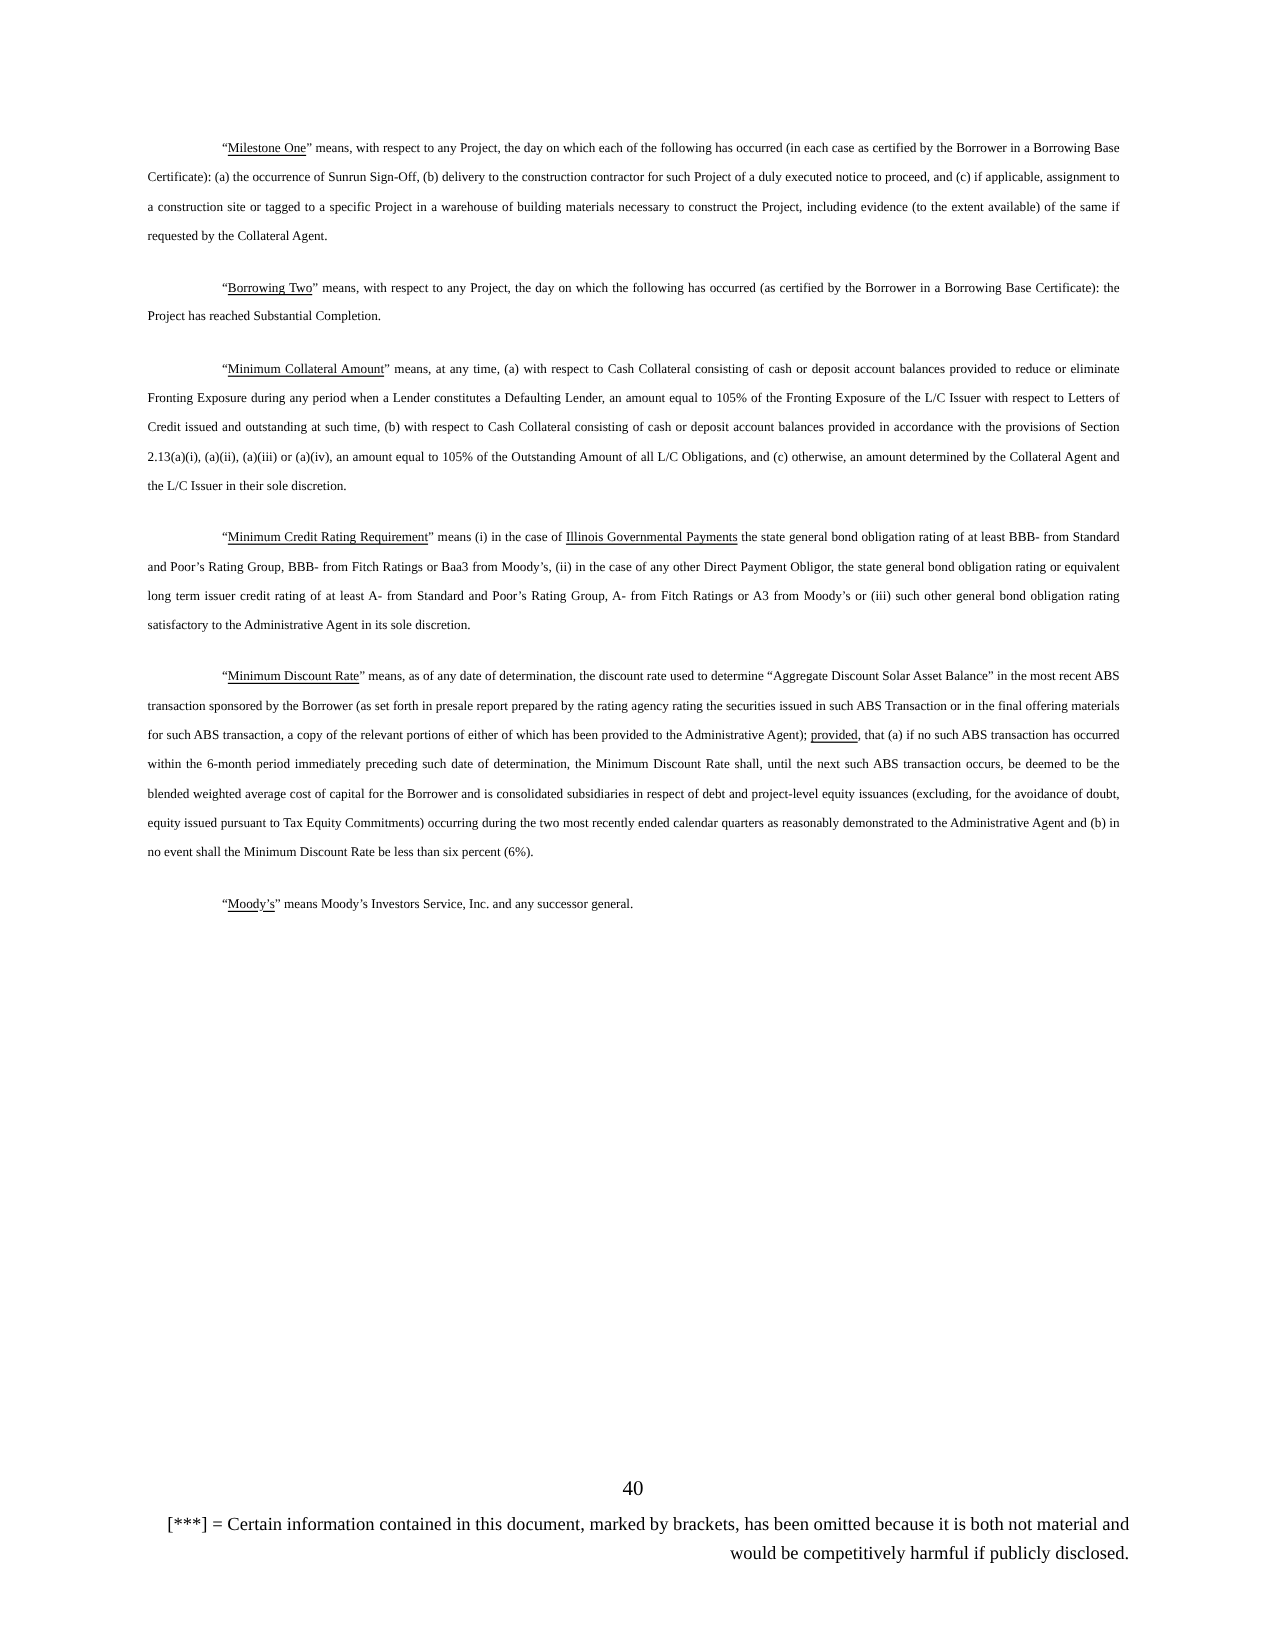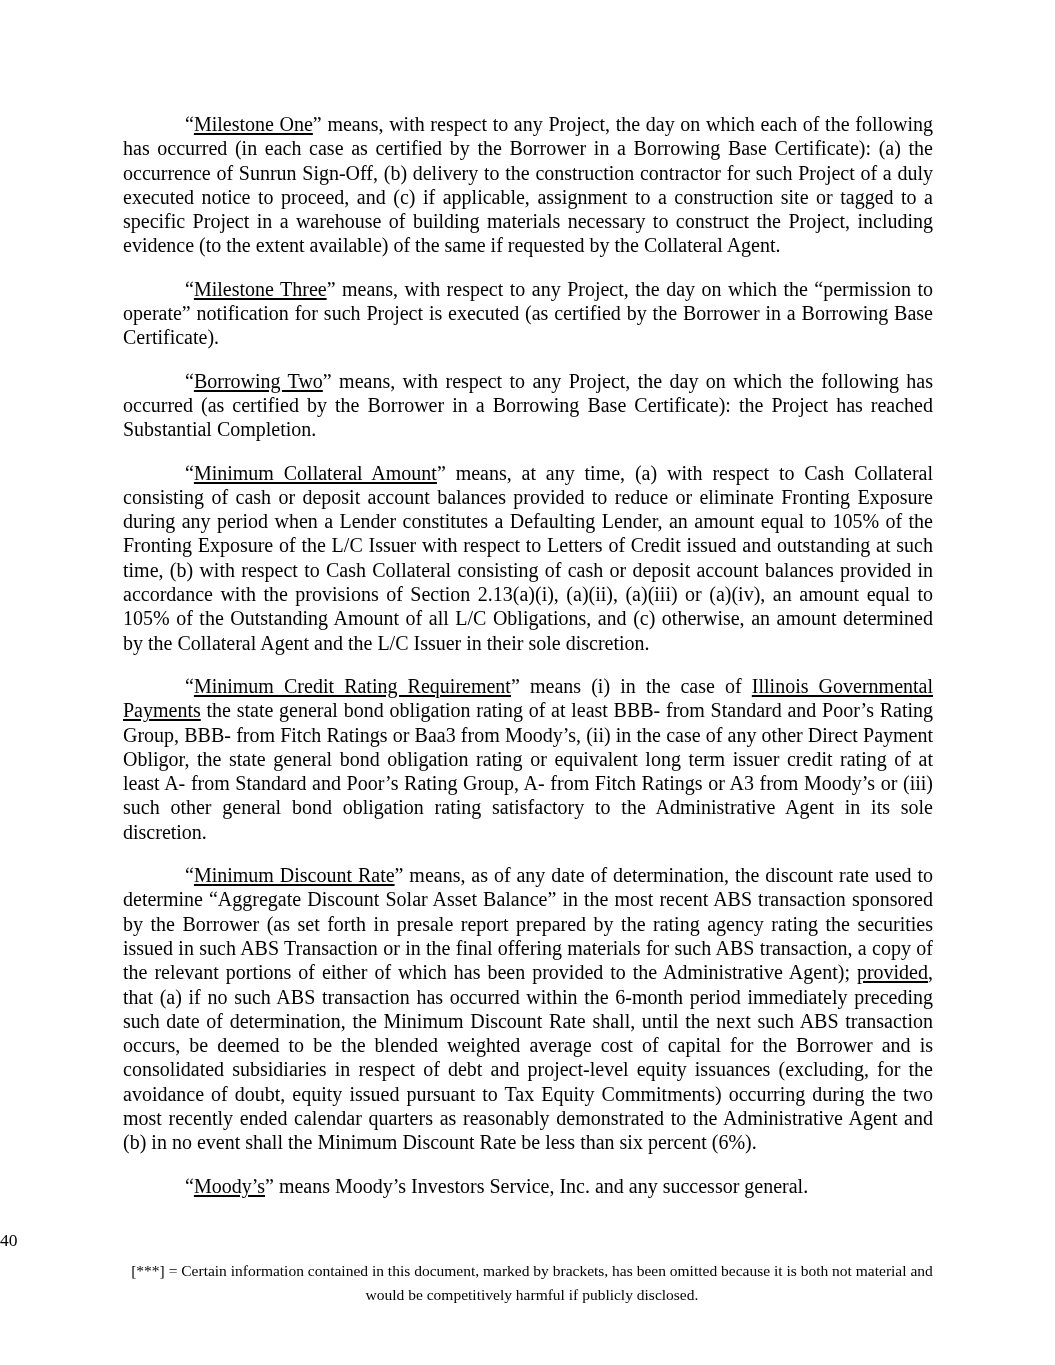--- a/index.html
+++ b/index.html
@@ -15,57 +15,57 @@
     color: #000000;
     font-family: "Liberation Serif", serif;
     box-sizing: border-box;
     overflow: hidden;
   }
   .doc-body {
     position: absolute;
     top: 112px;
     left: 123px;
     width: 810px;
-    font-size: 20px;
+    font-size: 11px;
     line-height: 24.3px;
   }
   .para {
     margin: 0 0 19px 0;
     text-align: justify;
     text-indent: 62px;
   }
   .defined-term {
     text-decoration: underline;
     text-underline-offset: 2px;
   }
   .page-number {
     position: absolute;
     top: 1228px;
     left: 0;
     width: 100%;
+    text-align: center;
     font-size: 17.5px;
     line-height: 24px;
   }
   .footnote {
     position: absolute;
     top: 1259px;
     left: 123px;
     width: 818px;
     font-size: 15.5px;
     line-height: 24px;
-    text-align: center;
+    text-align: right;
   }
 </style>
 </head>
 <body>
 
 <div class="page">
   <div class="doc-body">
       <p class="para"><span>“</span><span class="defined-term">Milestone One</span><span>” means, with respect to any Project, the day on which each of the following has occurred (in each case as certified by the Borrower in a Borrowing Base Certificate): (a) the occurrence of Sunrun Sign-Off, (b) delivery to the construction contractor for such Project of a duly executed notice to proceed, and (c) if applicable, assignment to a construction site or tagged to a specific Project in a warehouse of building materials necessary to construct the Project, including evidence (to the extent available) of the same if requested by the Collateral Agent.</span></p>
-      <p class="para"><span>“</span><span class="defined-term">Milestone Three</span><span>” means, with respect to any Project, the day on which the “permission to operate” notification for such Project is executed (as certified by the Borrower in a Borrowing Base Certificate).</span></p>
       <p class="para"><span>“</span><span class="defined-term">Borrowing Two</span><span>” means, with respect to any Project, the day on which the following has occurred (as certified by the Borrower in a Borrowing Base Certificate): the Project has reached Substantial Completion.</span></p>
       <p class="para"><span>“</span><span class="defined-term">Minimum Collateral Amount</span><span>” means, at any time, (a) with respect to Cash Collateral consisting of cash or deposit account balances provided to reduce or eliminate Fronting Exposure during any period when a Lender constitutes a Defaulting Lender, an amount equal to 105% of the Fronting Exposure of the L/C Issuer with respect to Letters of Credit issued and outstanding at such time, (b) with respect to Cash Collateral consisting of cash or deposit account balances provided in accordance with the provisions of Section 2.13(a)(i), (a)(ii), (a)(iii) or (a)(iv), an amount equal to 105% of the Outstanding Amount of all L/C Obligations, and (c) otherwise, an amount determined by the Collateral Agent and the L/C Issuer in their sole discretion.</span></p>
       <p class="para"><span>“</span><span class="defined-term">Minimum Credit Rating Requirement</span><span>” means (i) in the case of </span><span class="defined-term">Illinois Governmental Payments</span><span> the state general bond obligation rating of at least BBB- from Standard and Poor’s Rating Group, BBB- from Fitch Ratings or Baa3 from Moody’s, (ii) in the case of any other Direct Payment Obligor, the state general bond obligation rating or equivalent long term issuer credit rating of at least A- from Standard and Poor’s Rating Group, A- from Fitch Ratings or A3 from Moody’s or (iii) such other general bond obligation rating satisfactory to the Administrative Agent in its sole discretion.</span></p>
       <p class="para"><span>“</span><span class="defined-term">Minimum Discount Rate</span><span>” means, as of any date of determination, the discount rate used to determine “Aggregate Discount Solar Asset Balance” in the most recent ABS transaction sponsored by the Borrower (as set forth in presale report prepared by the rating agency rating the securities issued in such ABS Transaction or in the final offering materials for such ABS transaction, a copy of the relevant portions of either of which has been provided to the Administrative Agent); </span><span class="defined-term">provided</span><span>, that (a) if no such ABS transaction has occurred within the 6-month period immediately preceding such date of determination, the Minimum Discount Rate shall, until the next such ABS transaction occurs, be deemed to be the blended weighted average cost of capital for the Borrower and is consolidated subsidiaries in respect of debt and project-level equity issuances (excluding, for the avoidance of doubt, equity issued pursuant to Tax Equity Commitments) occurring during the two most recently ended calendar quarters as reasonably demonstrated to the Administrative Agent and (b) in no event shall the Minimum Discount Rate be less than six percent (6%).</span></p>
       <p class="para"><span>“</span><span class="defined-term">Moody’s</span><span>” means Moody’s Investors Service, Inc. and any successor general.</span></p>
     </div>
   <div class="page-number">40</div>
   <div class="footnote">[***] = Certain information contained in this document, marked by brackets, has been omitted because it is both not material and would be competitively harmful if publicly disclosed.</div>
 </div>
 

